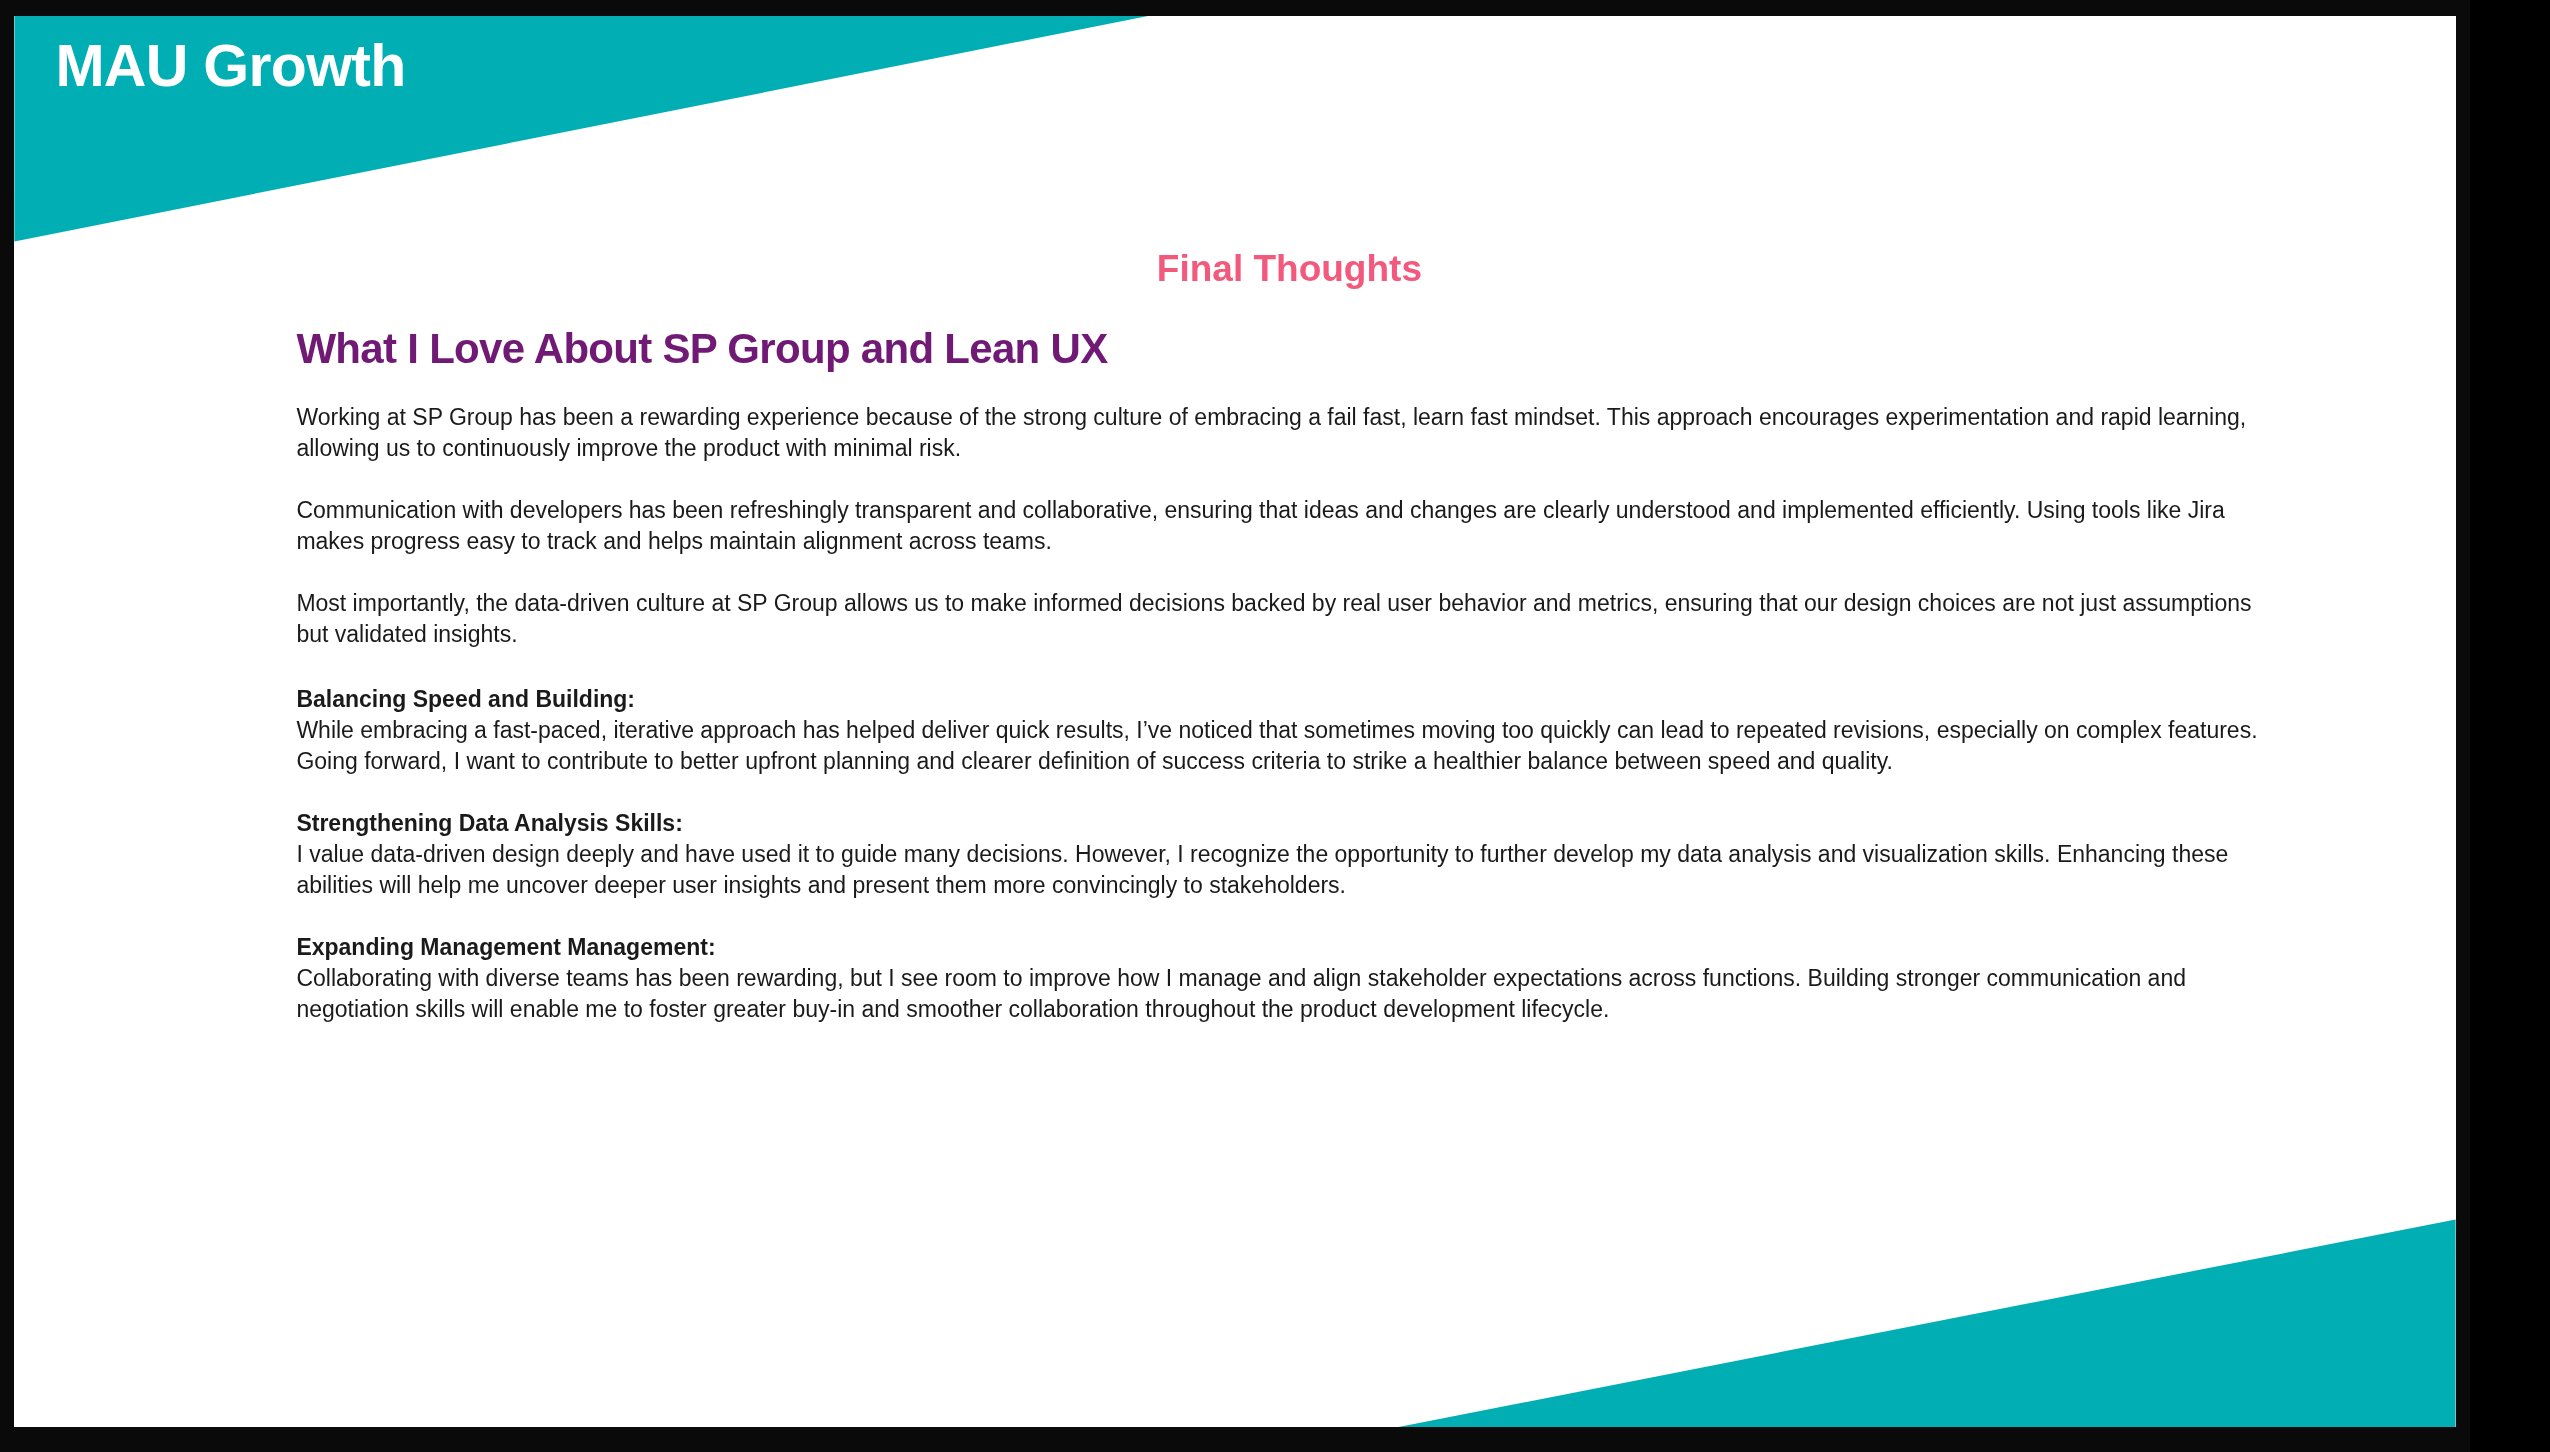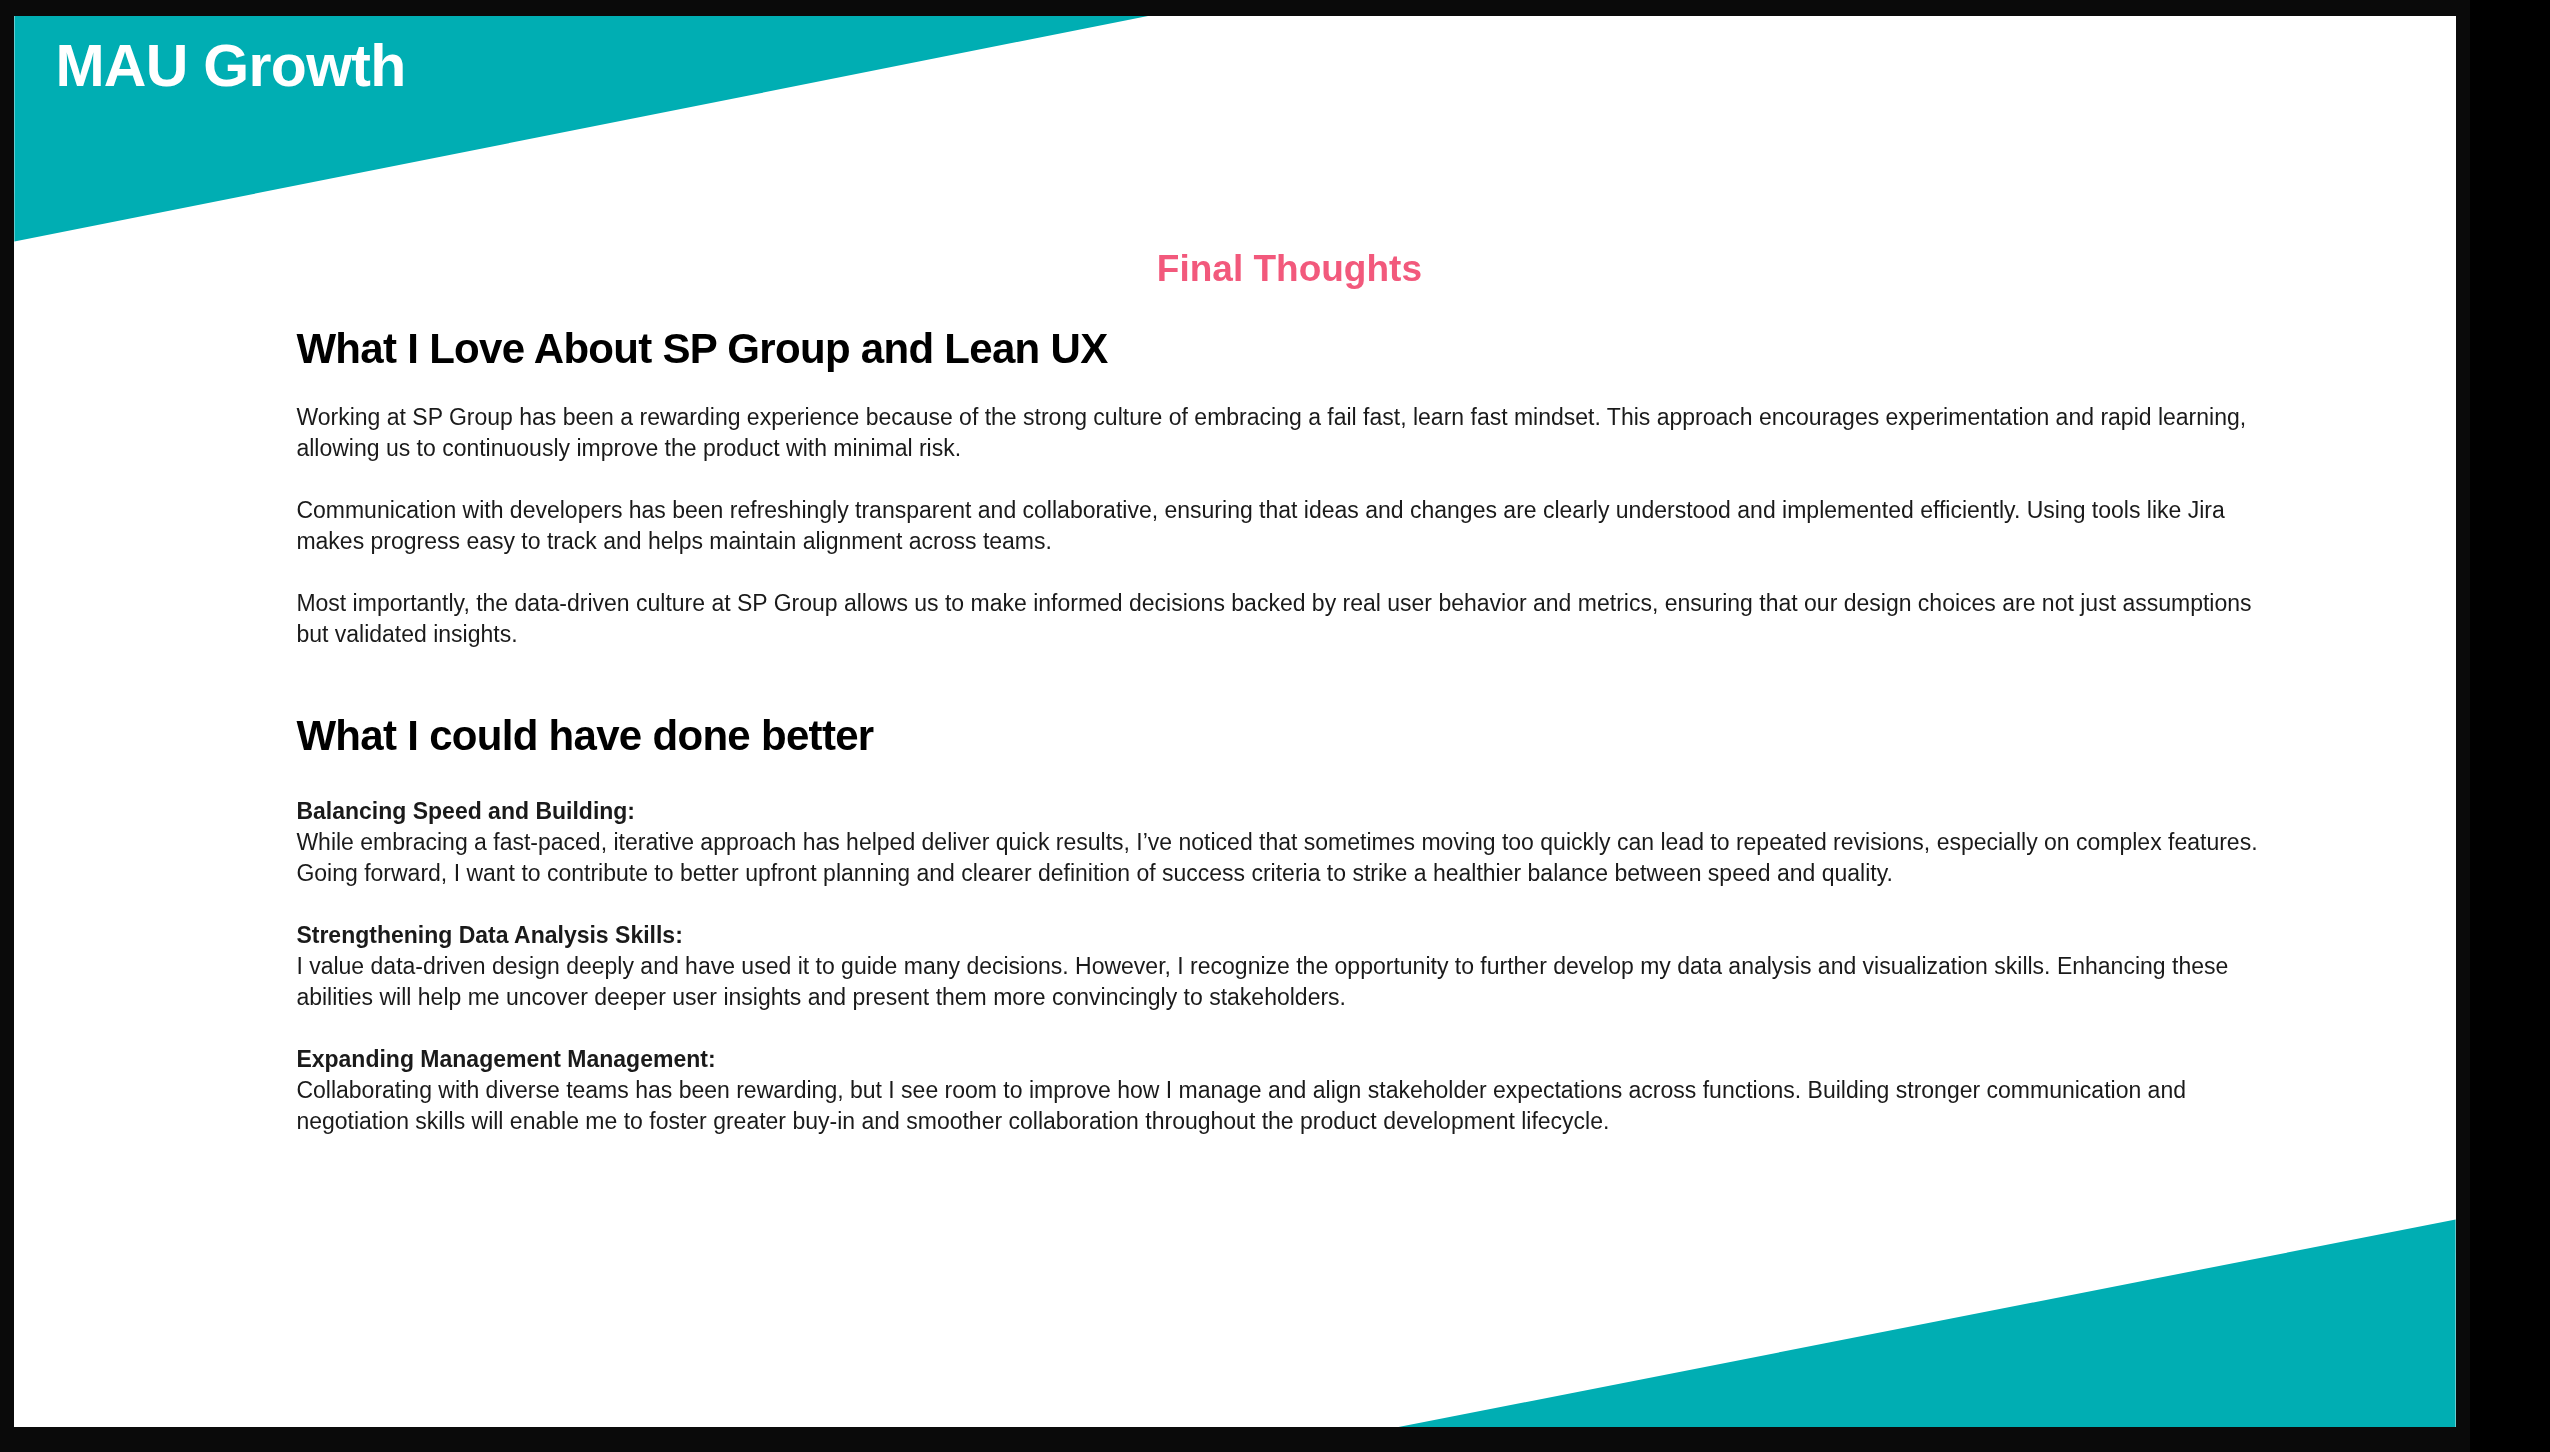--- a/index.html
+++ b/index.html
@@ -59,21 +59,21 @@
   .page-heading {
     margin: 230px 0 0 0;
     text-align: center;
     color: #F2597C;
     font-size: 37px;
     line-height: 46px;
     font-weight: bold;
   }
   .section-heading {
     margin: 31px 0 0 0;
-    color: #000000;
+    color: #701a75;
     font-size: 42px;
     line-height: 52px;
     font-weight: bold;
     letter-spacing: -0.7px;
   }
   .section-heading.second {
     margin-top: 60px;
   }
   .body-p {
     margin: 27.4px 0 0 0;
@@ -119,21 +119,20 @@
 
       <h3 class="section-heading">What I Love About SP Group and Lean UX</h3>
 
       <p class="body-p">Working at SP Group has been a rewarding experience because of the strong culture of embracing a fail fast, learn fast mindset. This approach encourages experimentation and rapid learning, allowing us to continuously improve the product with minimal risk.</p>
 
 
       <p class="body-p">Communication with developers has been refreshingly transparent and collaborative, ensuring that ideas and changes are clearly understood and implemented efficiently. Using tools like Jira makes progress easy to track and helps maintain alignment across teams.</p>
 
       <p class="body-p">Most importantly, the data-driven culture at SP Group allows us to make informed decisions backed by real user behavior and metrics, ensuring that our design choices are not just assumptions but validated insights.</p>
 
-      <h3 class="section-heading second">What I could have done better</h3>
 
       <div class="sub first">
         <div class="sub-title">Balancing Speed and Building:</div>
         <div class="sub-body">While embracing a fast-paced, iterative approach has helped deliver quick results, I’ve noticed that sometimes moving too quickly can lead to repeated revisions, especially on complex features. Going forward, I want to contribute to better upfront planning and clearer definition of success criteria to strike a healthier balance between speed and quality.</div>
       </div>
 
       <div class="sub">
         <div class="sub-title">Strengthening Data Analysis Skills:</div>
         <div class="sub-body">I value data-driven design deeply and have used it to guide many decisions. However, I recognize the opportunity to further develop my data analysis and visualization skills. Enhancing these abilities will help me uncover deeper user insights and present them more convincingly to stakeholders.</div>
       </div>

